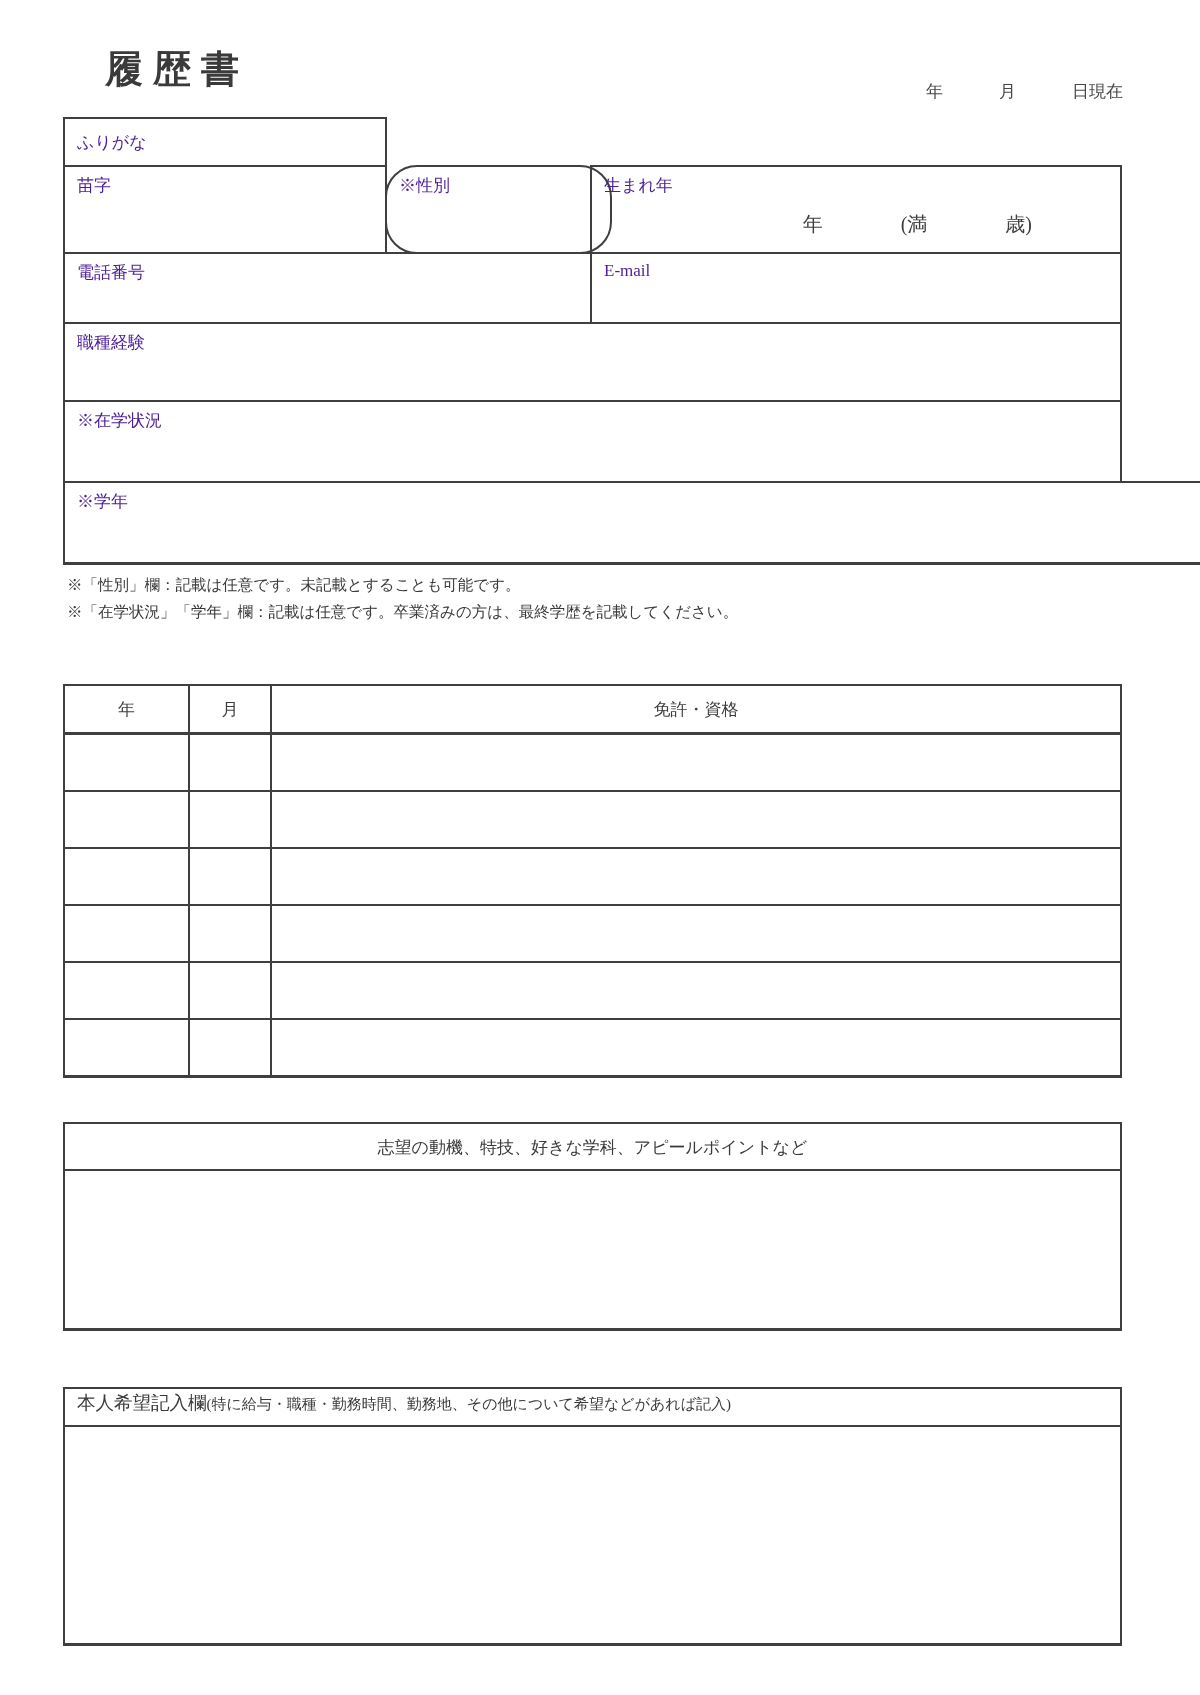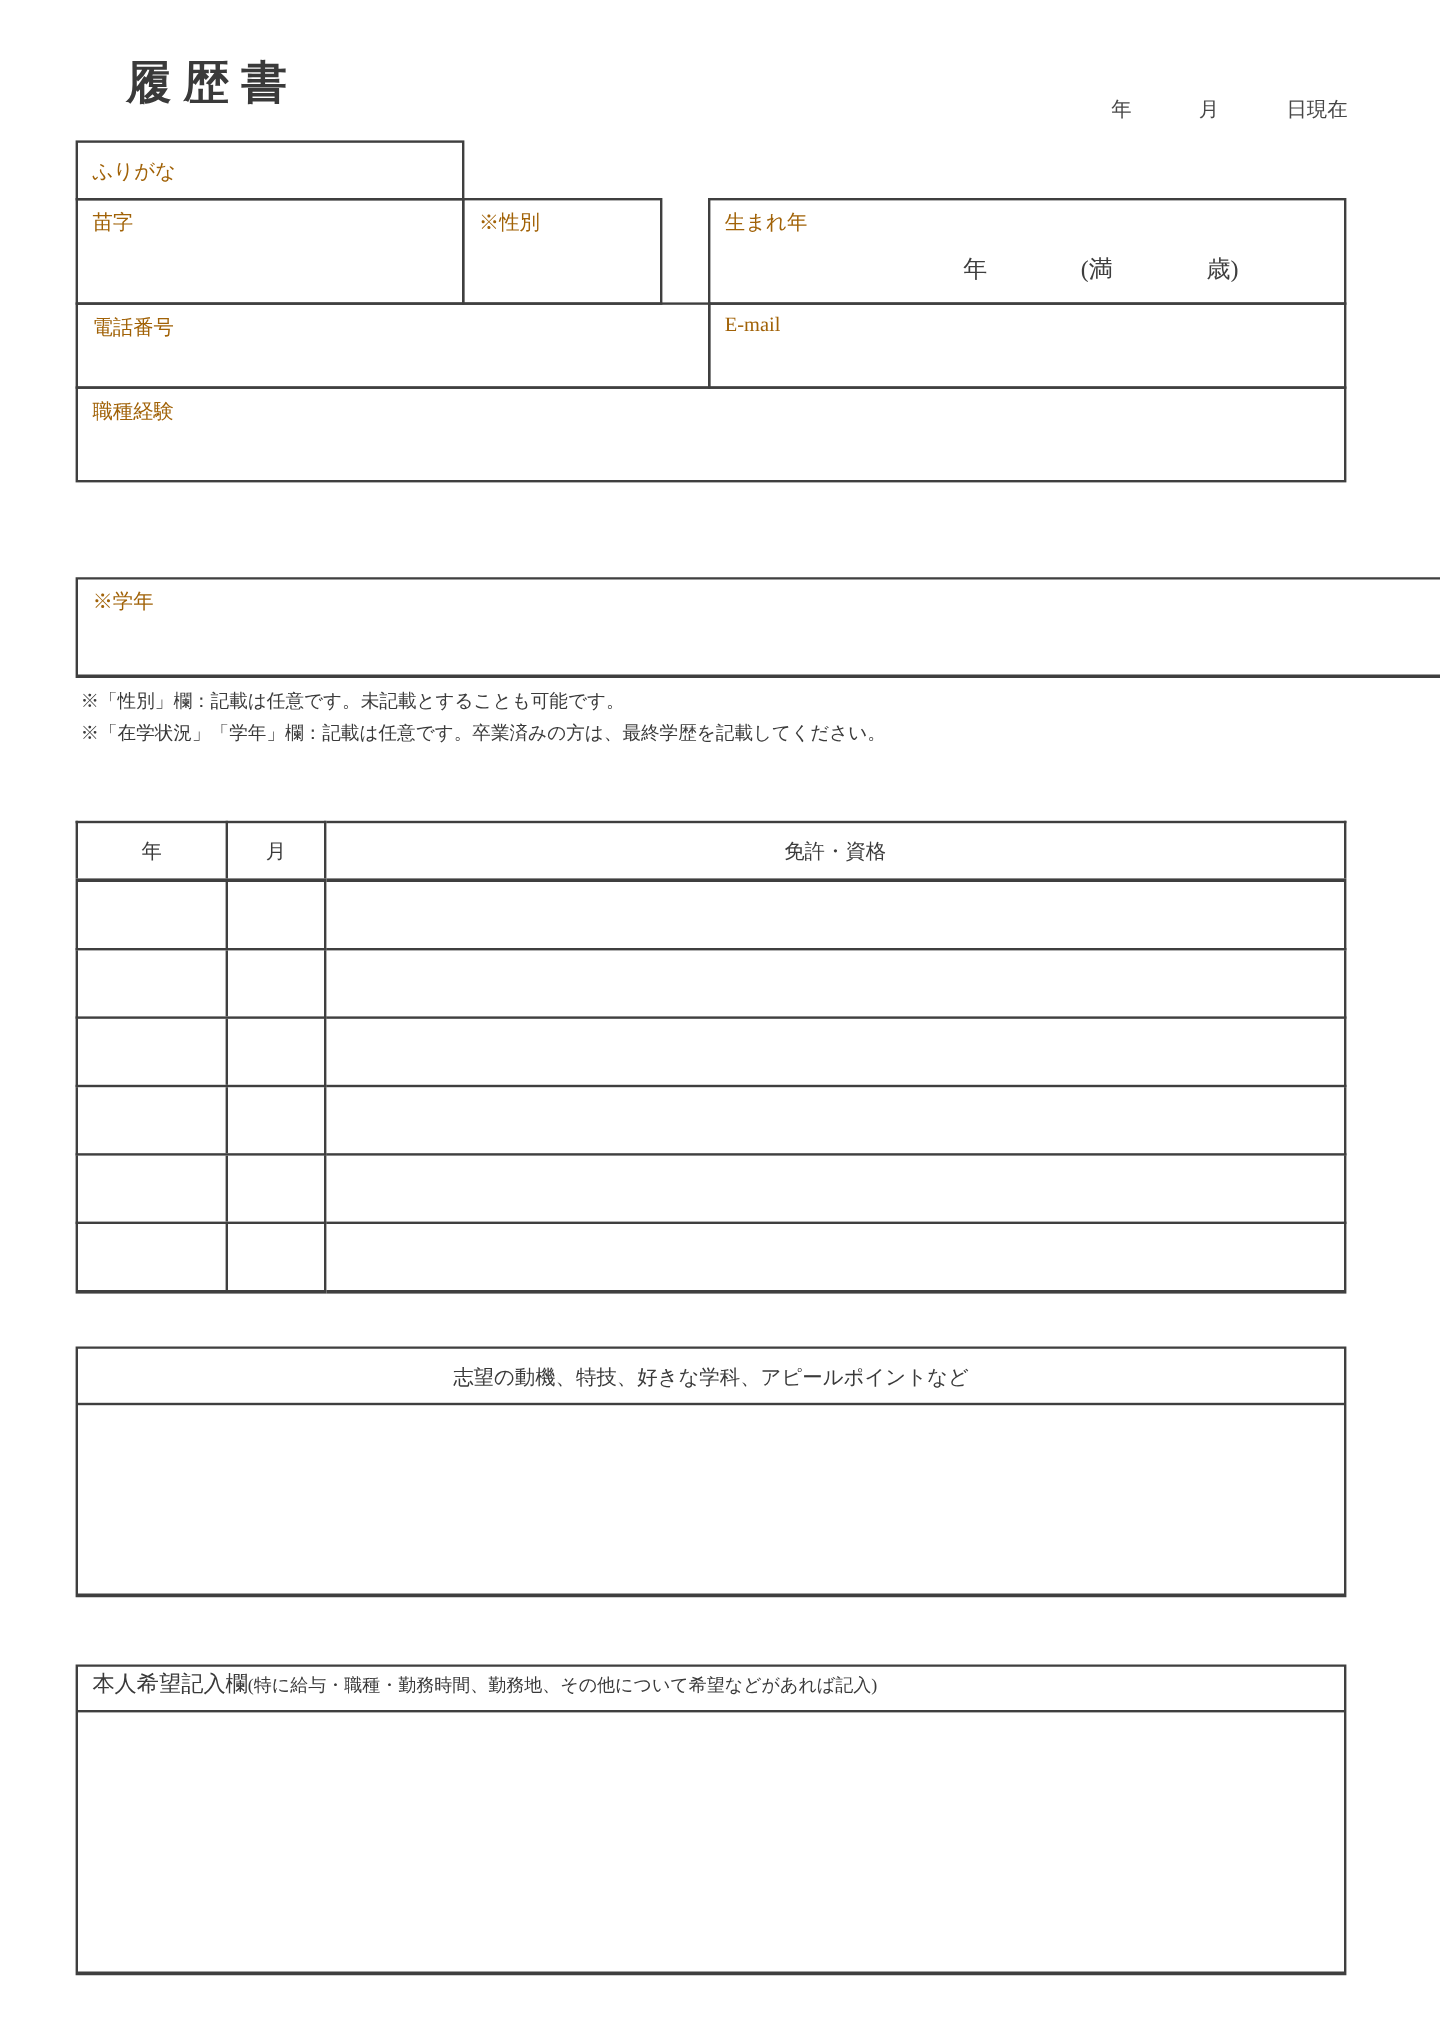--- a/index.html
+++ b/index.html
@@ -10,25 +10,25 @@
   }
   .abs{position:absolute;box-sizing:border-box;}
 
   
   .doc-title{left:66px;top:44px;font-size:38px;font-weight:bold;letter-spacing:10px;color:#3a3a3a;margin-left:39px;}
   .date-line{top:80px;right:77px;display:flex;gap:56px;font-size:17px;color:#474747;}
 
   
   .form1{left:63px;top:117px;width:1059px;height:448px;}
   .cell{position:absolute;box-sizing:border-box;border:2px solid #3f3f3f;background:transparent;}
-  .cell .lbl{display:block;padding:7px 12px 0 12px;font-size:17px;color:#a16207;}
+  .cell .lbl{display:block;padding:7px 12px 0 12px;font-size:17px;color:#4c1d95;}
   .cell-furigana{left:0;top:0;width:324px;height:50px;}
   .cell-furigana .lbl{padding-top:12px;}
   .cell-surname{left:0;top:48px;width:324px;height:89px;}
-  .cell-gender{left:322px;top:48px;width:167px;height:89px;}
+  .cell-gender{left:322px;top:48px;width:227px;height:89px;border-radius:32px;}
   .cell-birth{left:527px;top:48px;width:532px;height:89px;}
   .birth-value{display:flex;justify-content:flex-end;align-items:baseline;gap:78px;
     padding:14px 88px 0 0;font-size:20px;color:#3e3e3e;}
   .cell-phone{left:0;top:135px;width:529px;height:72px;}
   .cell-email{left:527px;top:135px;width:532px;height:72px;}
   .cell-jobexp{left:0;top:205px;width:1059px;height:80px;}
   .cell-enroll{left:0;top:283px;width:1059px;height:83px;}
   .cell-grade{left:0;top:364px;width:1200px;height:84px;border-bottom-width:3px;}
 
   
@@ -95,20 +95,23 @@
   </div>
 
   <div class="cell cell-email">
     <span class="lbl">E-mail</span>
   </div>
 
   <div class="cell cell-jobexp">
     <span class="lbl">職種経験</span>
   </div>
 
+  <div class="cell cell-enroll">
+    <span class="lbl">※在学状況</span>
+  </div>
 
   <div class="cell cell-grade">
     <span class="lbl">※学年</span>
   </div>
 </div>
 
 <div class="abs notes">
   <div>※「性別」欄：記載は任意です。未記載とすることも可能です。</div>
   <div>※「在学状況」「学年」欄：記載は任意です。卒業済みの方は、最終学歴を記載してください。</div>
 </div>

